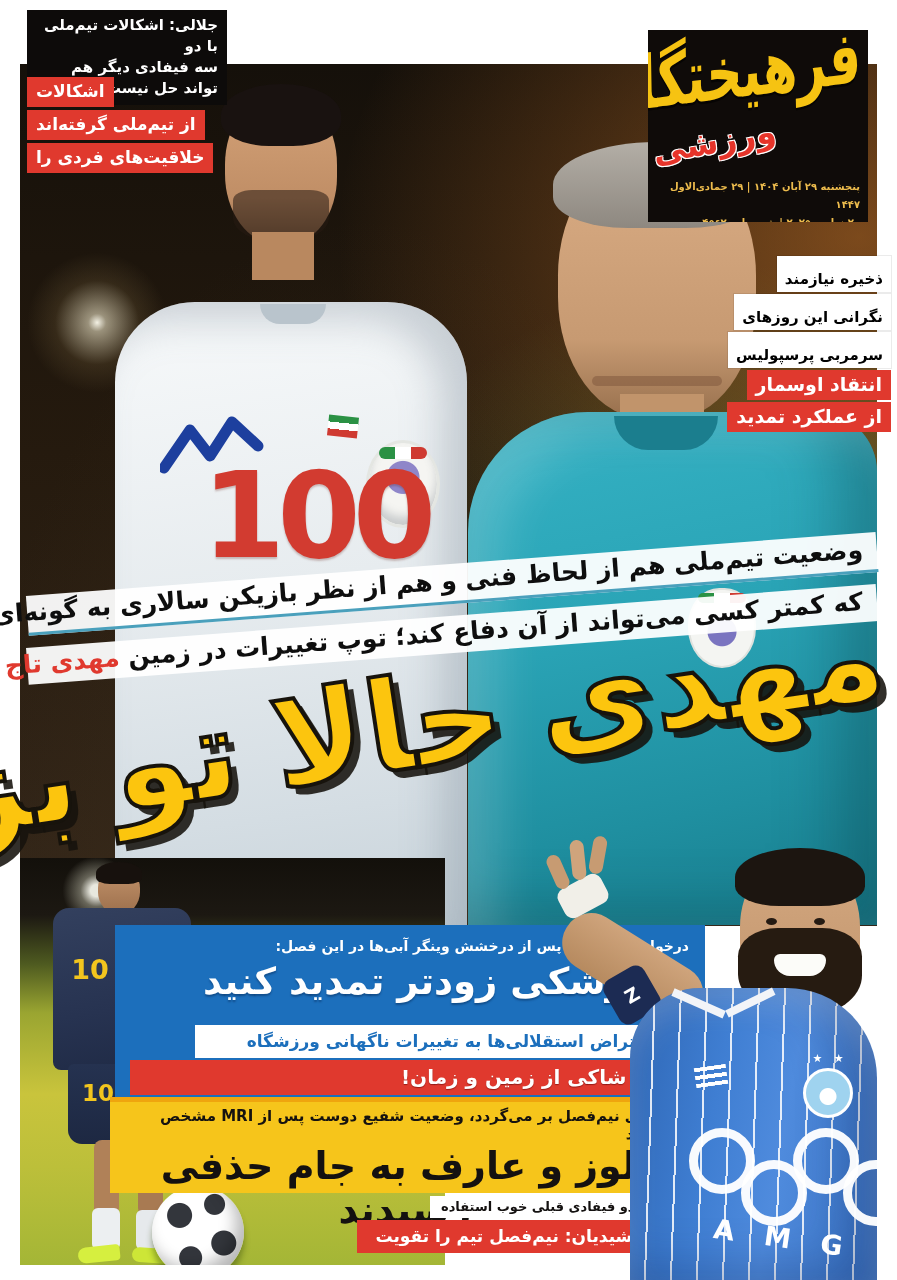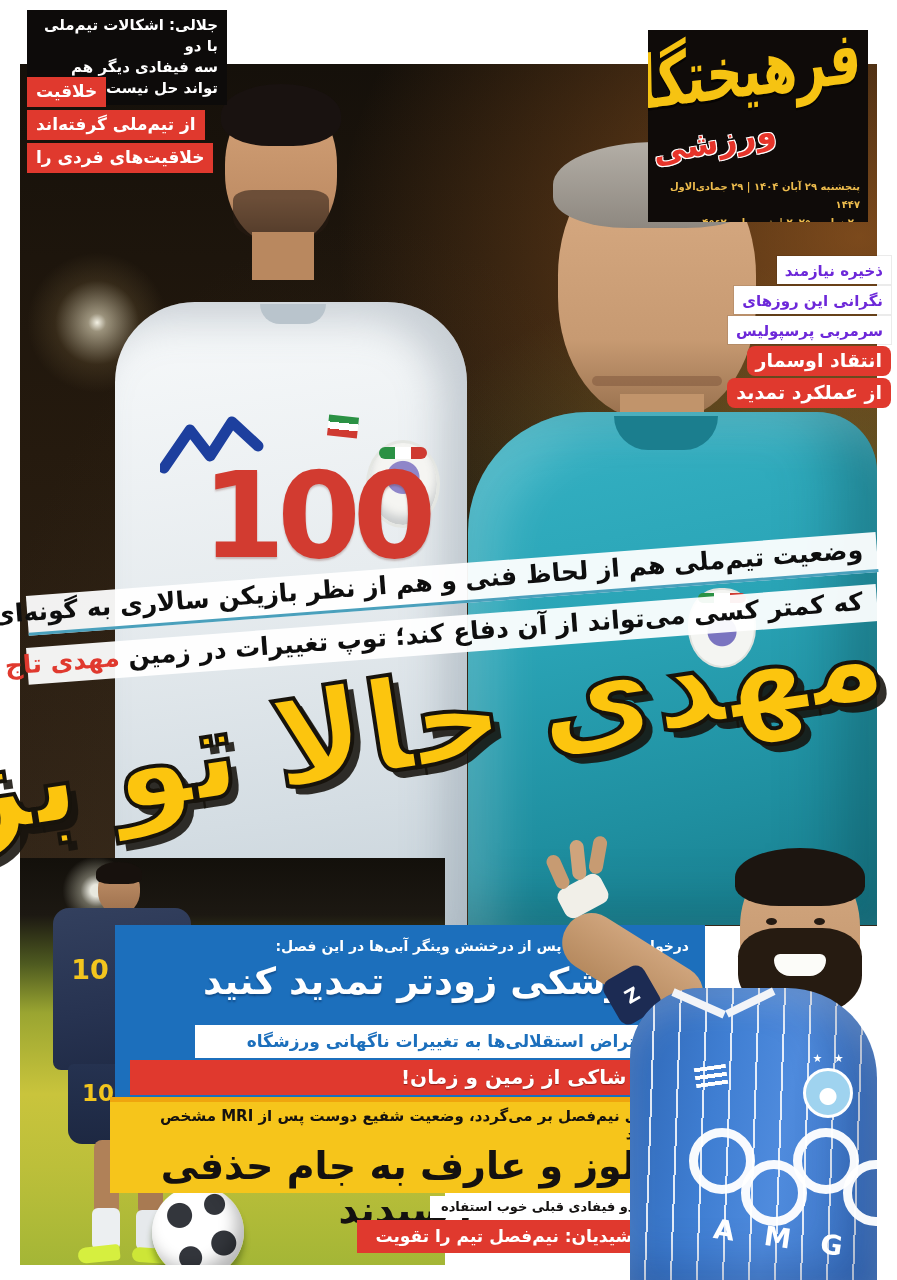--- a/index.html
+++ b/index.html
@@ -61,24 +61,24 @@
   
   .tl-wrap { position:absolute; left:27px; top:10px; width:200px; z-index:7; text-align:left; }
   .tl-black { display:inline-block; background:#0d0b0a; color:#fff; font-size:15px; font-weight:bold;
     padding:5px 9px 6px; line-height:21px; text-align:right; }
   .tl-reds { position:absolute; left:0; top:64px; width:200px; text-align:left; }
   .tl-red-line { display:block; float:left; clear:left; background:#e0392e; color:#fff; font-size:17px; font-weight:bold;
     padding:4px 9px 6px; margin-top:3px; white-space:nowrap; }
 
   
   .tr-wrap { position:absolute; right:6px; top:256px; width:190px; z-index:7; text-align:right; }
-  .tr-white-line { display:inline-block; background:#fff; color:#6d28d9; font-size:15px; font-weight:bold;
-    padding:6px 8px 4px; margin-bottom:2px; white-space:nowrap; box-shadow:0 0 0 1px rgba(0,0,0,.08); }
+  .tr-white-line { display:inline-block; background:#fff; color:#000000; font-size:15px; font-weight:bold;
+    padding:14px 8px 4px; margin-bottom:2px; white-space:nowrap; box-shadow:0 0 0 1px rgba(0,0,0,.08); }
   .tr-red-line { display:inline-block; background:#e0392e; color:#fff; font-size:19px; font-weight:bold;
-    padding:3px 9px 5px; margin-bottom:2px; white-space:nowrap;border-radius:8px; }
+    padding:3px 9px 5px; margin-bottom:2px; white-space:nowrap; }
   .tr-wrap .row { display:block; }
 
   
   .deck { position:absolute; right:20px; width:852px; z-index:8; background:rgba(255,255,255,.94);
     font-size:25px; font-weight:bold; color:#0e0e0e; text-align:right; padding:2px 14px 6px;
     transform:rotate(-4.3deg); transform-origin:100% 50%; white-space:nowrap; }
   .deck1 { top:532px; border-bottom:3px solid #4aa0bc; }
   .deck2 { top:584px; }
   .deck .hl { color:#e0392e; }
 
@@ -208,21 +208,21 @@
       <div>۲۰ نوامبر ۲۰۲۵   |   شمــــاره ۴۵۶۲</div>
     </div>
   </div>
 
   <div class="tl-wrap">
     <div class="tl-black">
       <span style="display:block">جلالی: اشکالات تیم‌ملی با دو</span>
       <span style="display:block">سه فیفادی دیگر هم تواند حل نیست</span>
     </div>
     <div class="tl-reds">
-      <span class="tl-red-line">خلاقیت</span>
+      <span class="tl-red-line">اشکالات</span>
       <span class="tl-red-line">از تیم‌ملی گرفته‌اند</span>
       <span class="tl-red-line">خلاقیت‌های فردی را</span>
     </div>
   </div>
 
   <div class="tr-wrap">
     <span class="row"><span class="tr-white-line">ذخیره نیازمند</span></span>
     <span class="row"><span class="tr-white-line">نگرانی این روزهای</span></span>
     <span class="row"><span class="tr-white-line">سرمربی پرسپولیس</span></span>
     <span class="row"><span class="tr-red-line">انتقاد اوسمار</span></span>

